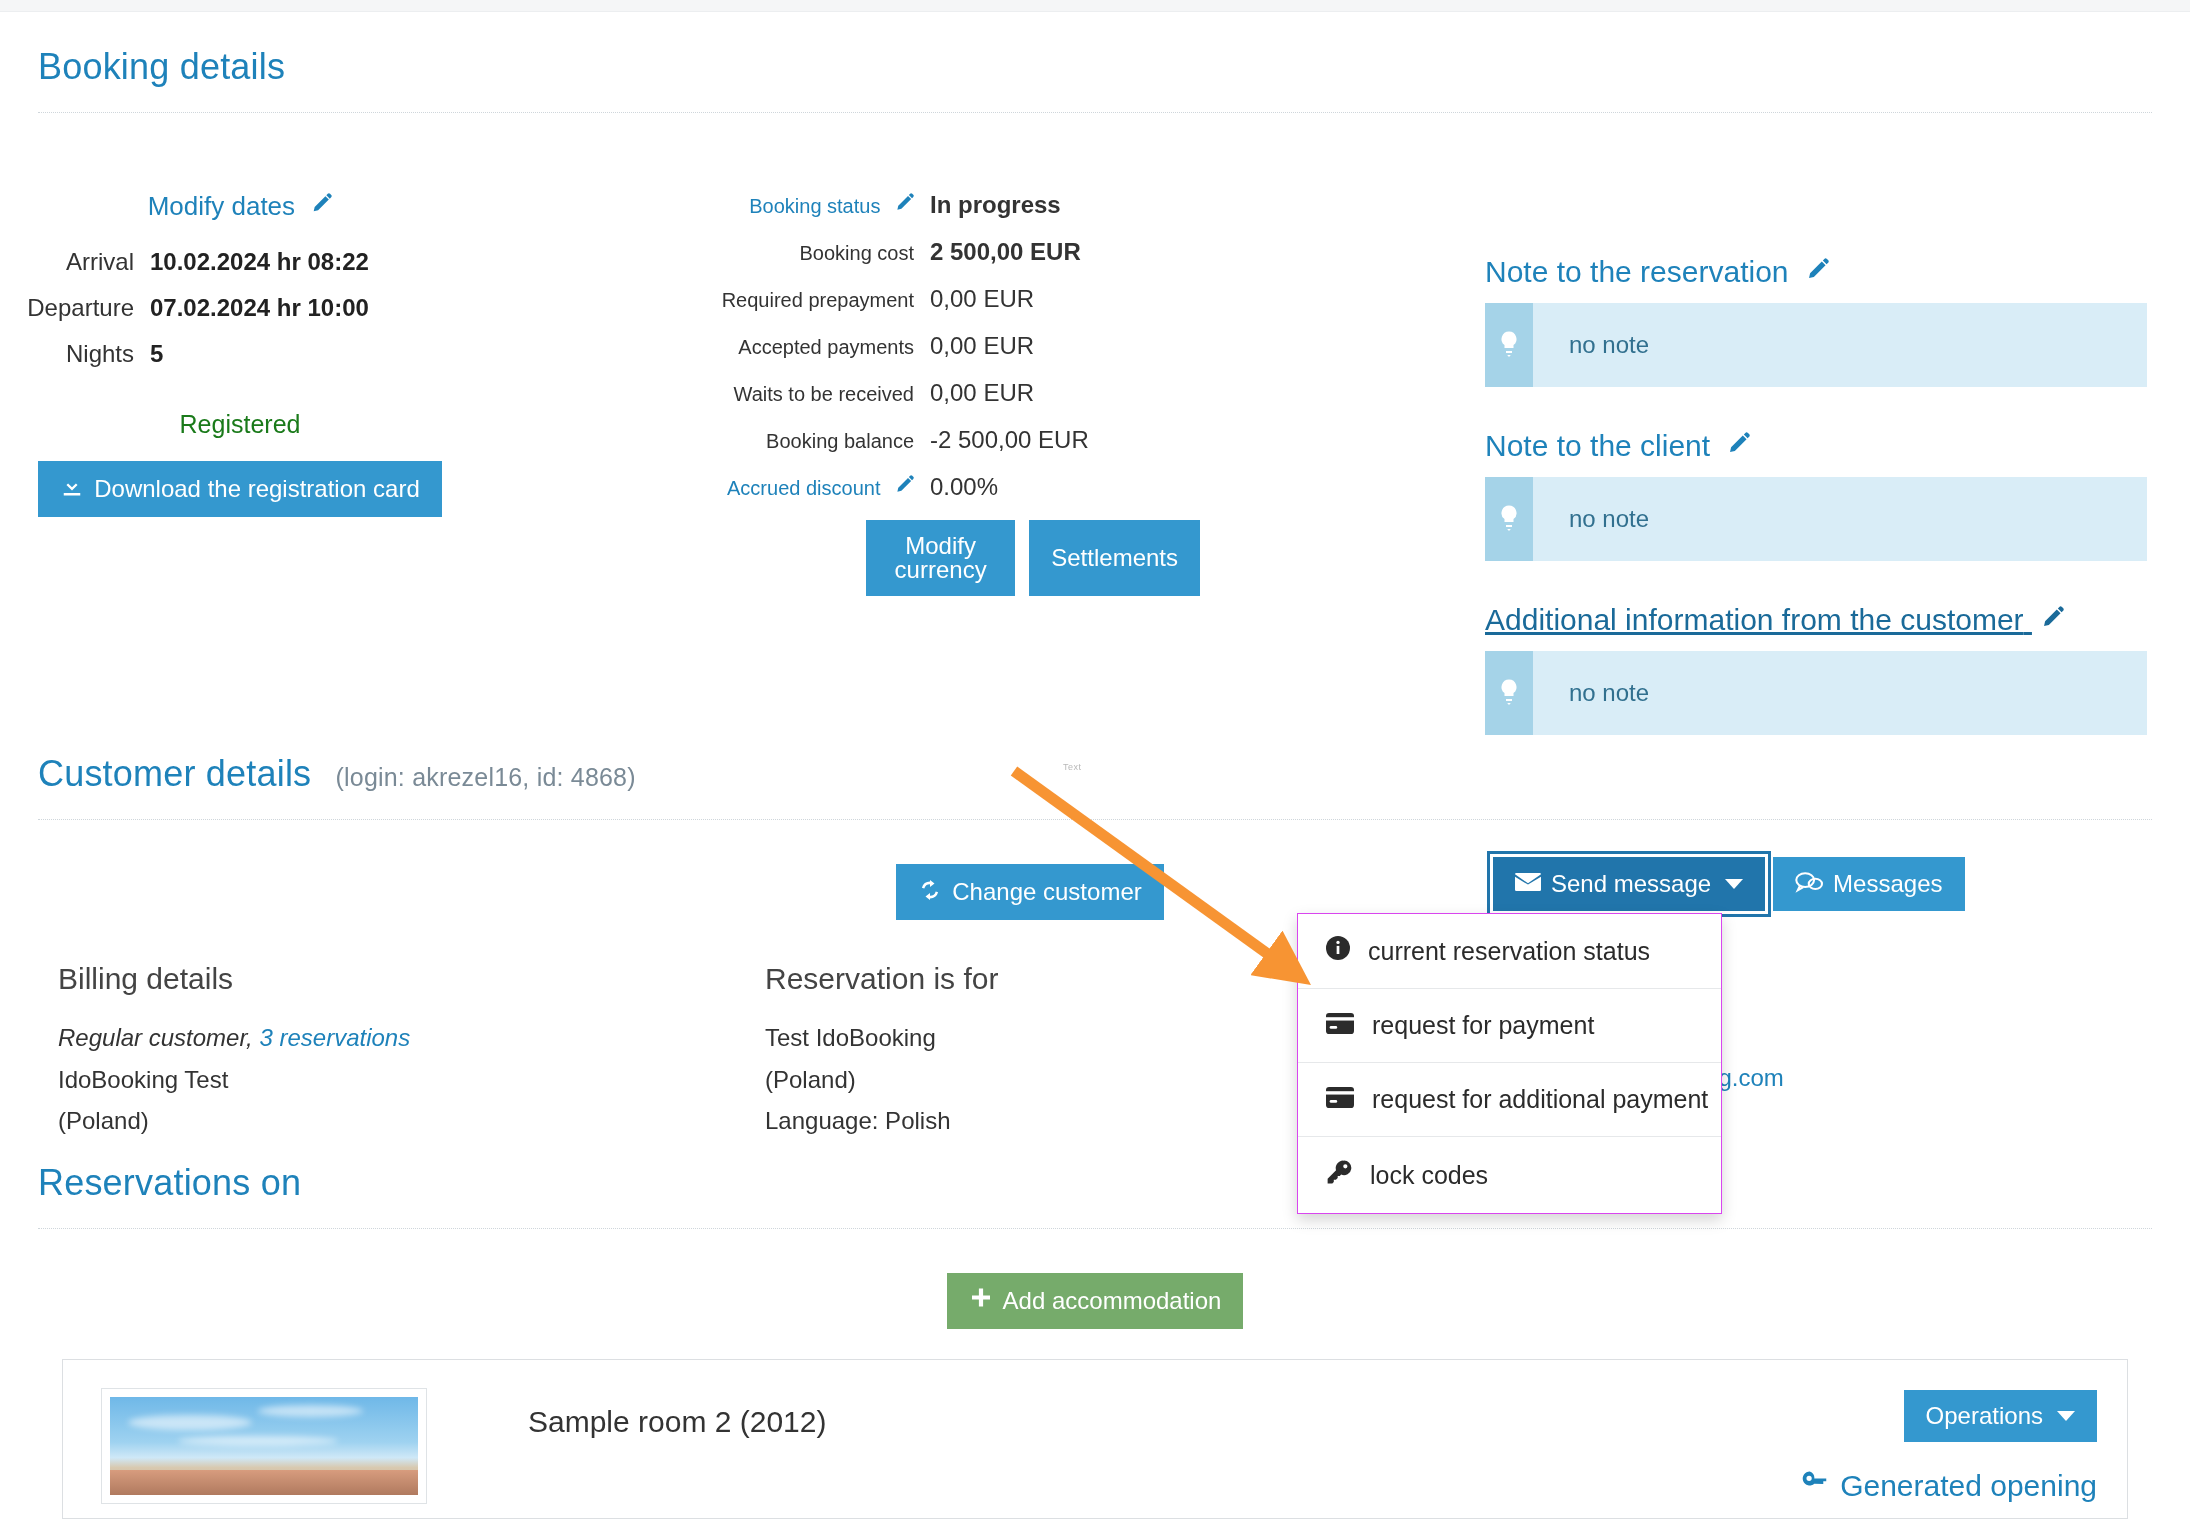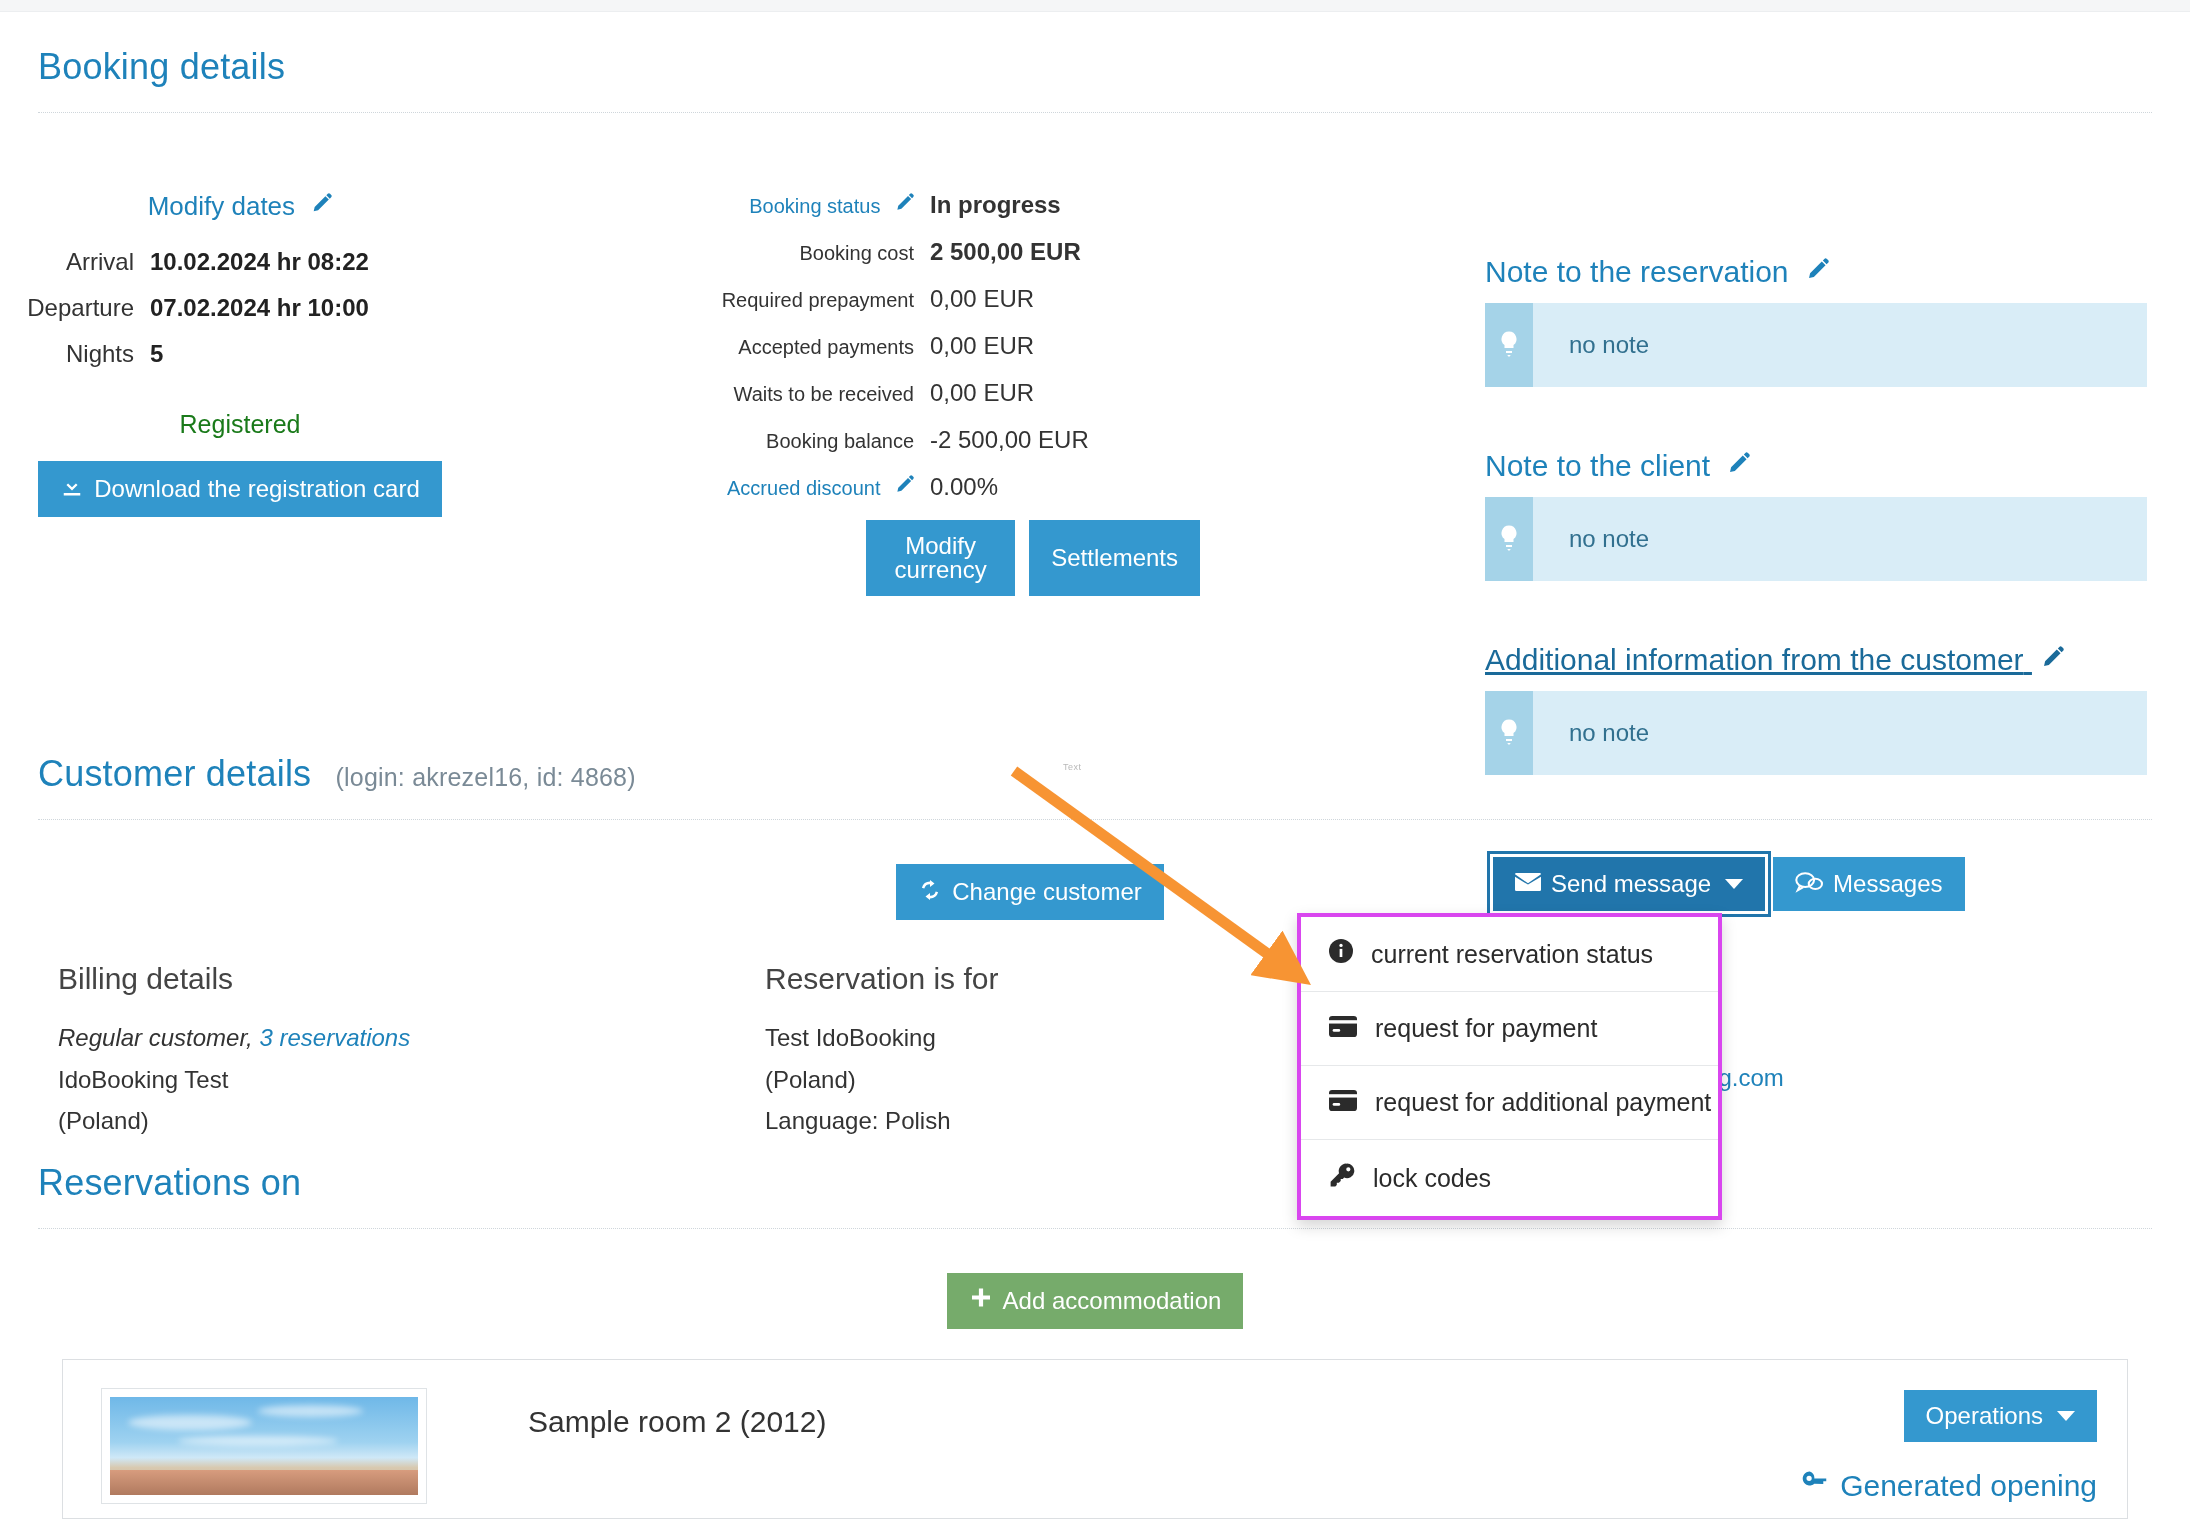--- a/index.html
+++ b/index.html
@@ -63,34 +63,34 @@
   .srow .val{ font-size:24px; color:#333; }
   .srow .val.b{ font-weight:bold; }
   .status-btns{ margin-left:226px; margin-top:14px; display:flex; gap:14px;}
 
   
   .col-notes{ position:absolute; left:1485px; top:142px; width:662px;}
   .note-title{ color:#1e82ba; font-size:30px; margin-bottom:14px; }
   .note-title.ul{ text-decoration:underline; color:#1a6a99; }
   .pencil{ display:inline-block; margin-left:8px; }
   .note-box{
-    display:flex; background:#d9edf7; height:84px; margin-bottom:62px;
+    display:flex; background:#d9edf7; height:84px; margin-bottom:42px;
   }
   .note-box .bulb{
     width:48px; background:#a5d3e8; display:flex; align-items:center; justify-content:center;
   }
   .note-box .txt{ padding-left:36px; display:flex; align-items:center; color:#31708f; font-size:24px;}
 
   
   .msg-row{ position:absolute; left:1493px; top:744px; display:flex; gap:8px; }
 
   
   .dropdown{
     position:absolute; left:1297px; top:800px; width:425px;
-    background:#ffffff; border:4px solid #d946ef;
+    background:#ffffff; border:1px solid #d946ef;
     box-shadow:0 6px 14px rgba(0,0,0,.17);
     z-index:40;
   }
   .dd-item{
     display:flex; align-items:center; gap:18px;
     padding:22px 0 22px 28px;
     font-size:25px; color:#2b2b2b;
     border-bottom:1px solid #e6e8ea;
     cursor:pointer; white-space:nowrap;
   }

